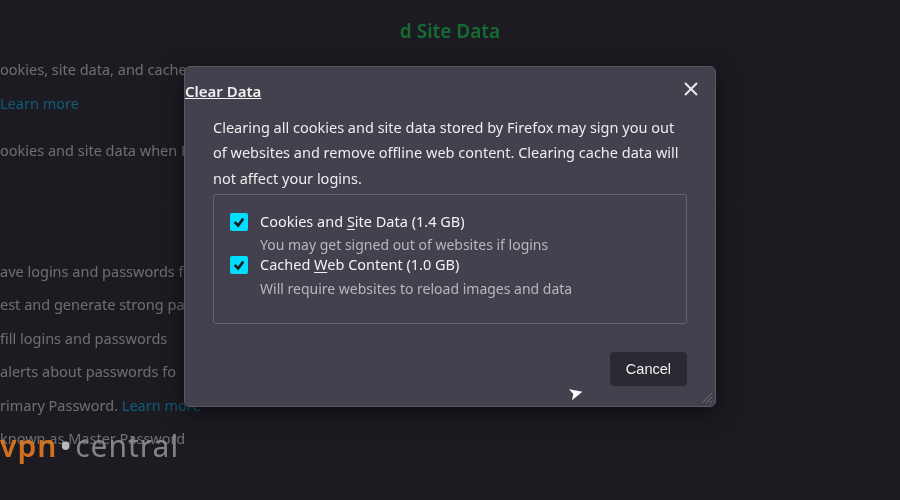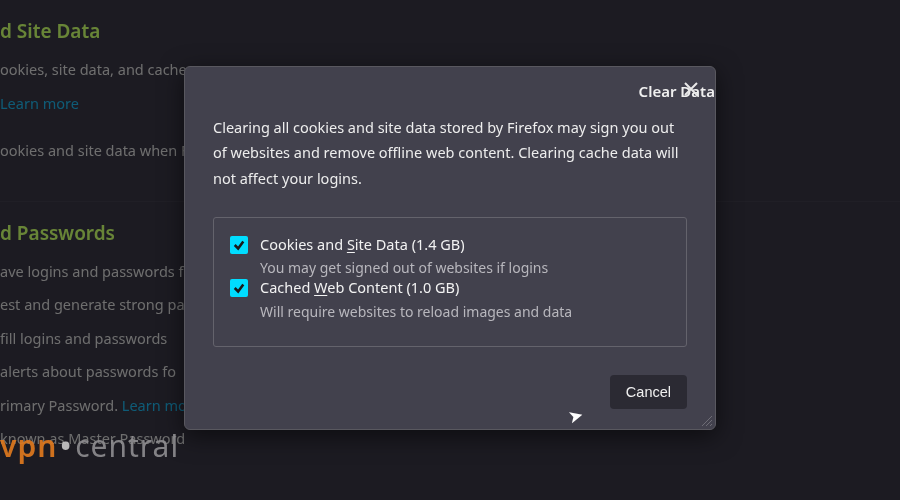--- a/index.html
+++ b/index.html
@@ -13,22 +13,23 @@
   }
 
   
   .bg {
     position: absolute; inset: 0;
     padding: 18px 0 0 0;
     filter: brightness(0.55);
   }
   .bg-section { padding: 0 0 22px 0; }
   .bg h2 {
-    font-size: 19px; font-weight: 600; color: #bef264;
+    font-size: 19px; font-weight: 600; color: #22c55e;
     margin: 0 0 12px 0;
+    text-align: center;
   }
   .bg p {
     color: #c8c8c8; line-height: 1.9;
     margin: 0 16px 6px 0;
   }
   .bg a { color: #1aa6d8; text-decoration: none; }
   .bg-divider { border-top: 1px solid #3a3945; margin: 8px 0 18px 0; }
 
   
   .overlay {
@@ -38,37 +39,37 @@
   }
   .modal {
     width: 532px;
     background: #42414d;
     border: 1px solid #59585f;
     border-radius: 6px;
     box-shadow: 0 6px 24px rgba(0,0,0,0.55);
     color: #f0f0f0;
   }
   .modal-header {
-    display: flex; align-items: center; justify-content: flex-end;
+    display: flex; align-items: center; justify-content: flex-start;
     position: relative;
     padding: 14px 0 12px;
-    font-size: 15px; font-weight: 600;
+    font-size: 15px; font-weight: 600; text-decoration: underline;
   }
   .close-btn {
     position: absolute; right: 10px; top: 8px;
     width: 28px; height: 28px;
     display: flex; align-items: center; justify-content: center;
     border-radius: 4px; cursor: pointer;
   }
   .close-btn svg { width: 14px; height: 14px; stroke: #e8e8e8; stroke-width: 2; }
 
   .modal-body { padding: 2px 28px 14px 28px; }
   .modal-desc {
     line-height: 1.75; color: #ededed; font-size: 14.5px;
-    margin-bottom: 26px;
+    margin-bottom: 3px;
   }
 
   .options-box {
     border: 1px solid #64636c;
     border-radius: 3px;
     padding: 16px 16px 14px 16px;
   }
   .opt-row { display: flex; gap: 12px; margin-bottom: 0; }
   .opt-row:last-child { margin-bottom: 11px; }
   .chk {

